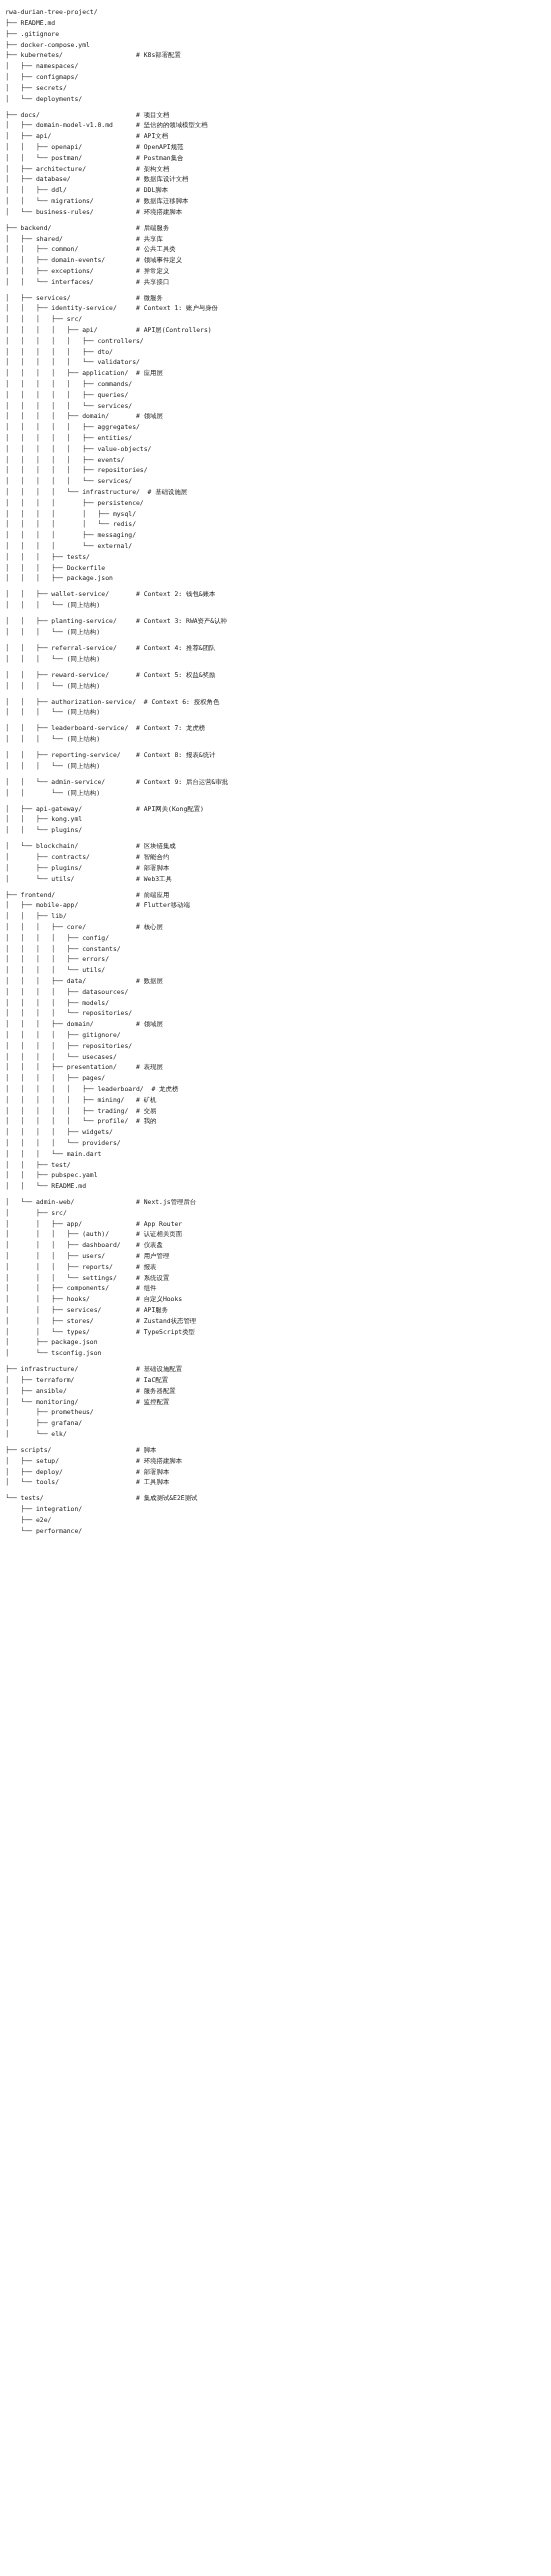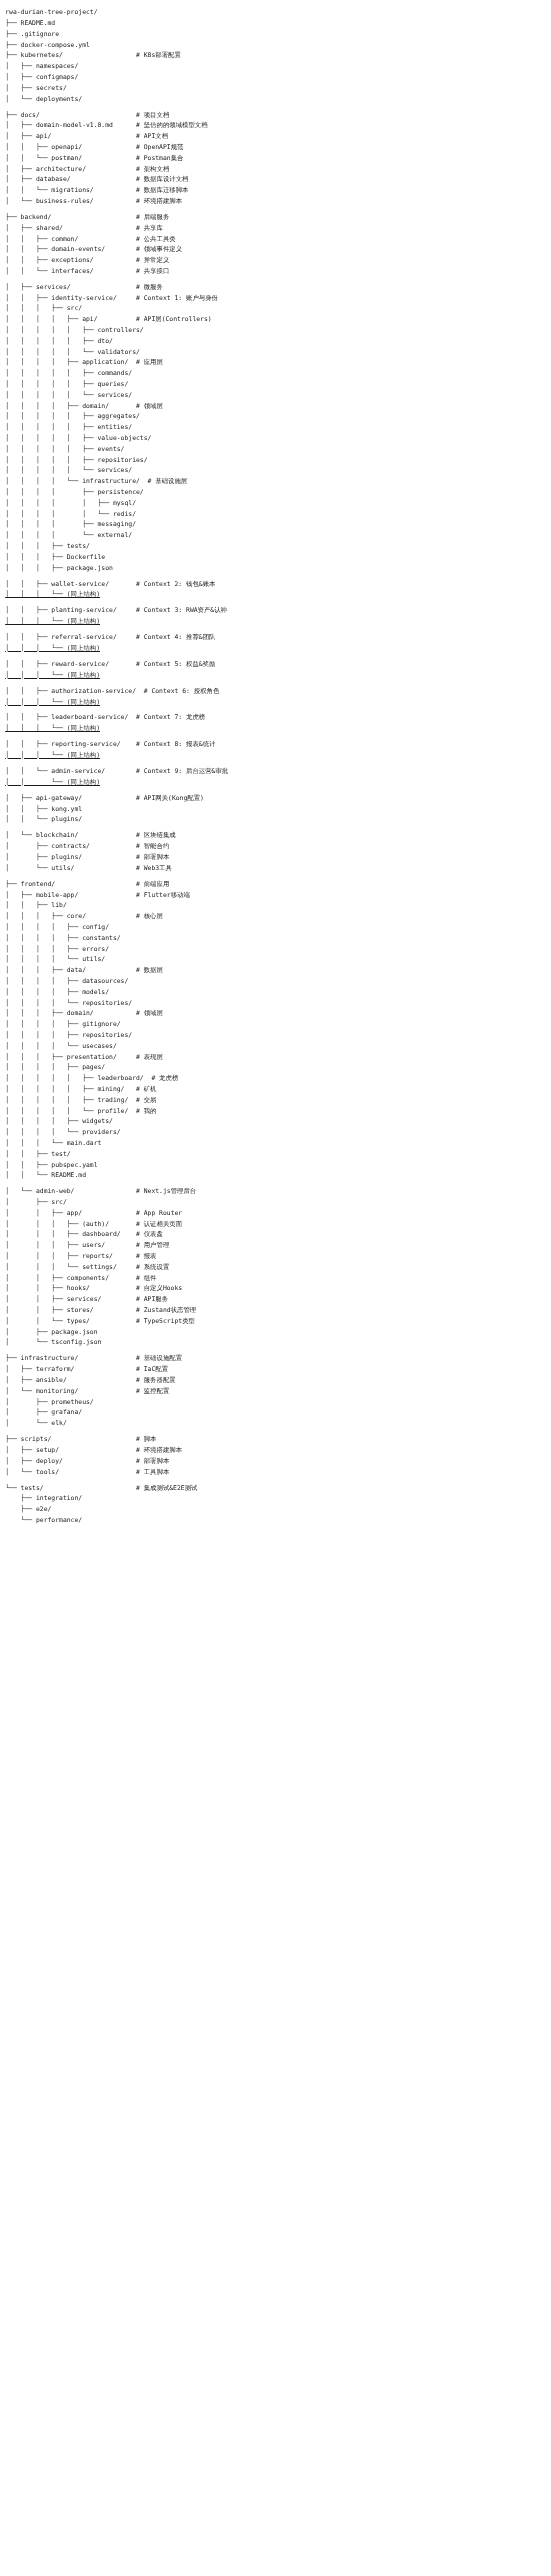--- a/index.html
+++ b/index.html
@@ -24,21 +24,20 @@
     height: 10.8px;
     position: relative;
   }
   .path {
     color: #1a1a1a;
   }
   .cmt {
     color: #1a1a1a;
   }
   .u {
-    text-decoration: underline;
   }
   .spacer {
     height: 5.2px;
   }
 </style>
 </head>
 <body>
 
 <div id="tree">
     <div class="row"><span class="path">rwa-durian-tree-project/</span></div>
@@ -51,20 +50,21 @@
     <div class="row"><span class="path">│   ├── secrets/</span></div>
     <div class="row"><span class="path">│   └── deployments/</span></div>
     <div class="spacer"></div>
     <div class="row"><span class="path">├── docs/</span><span class="path">                         </span><span class="cmt"># 项目文档</span></div>
     <div class="row"><span class="path">│   ├── domain-model-v1.0.md</span><span class="path">      </span><span class="cmt"># 坚信的的领域模型文档</span></div>
     <div class="row"><span class="path">│   ├── api/</span><span class="path">                      </span><span class="cmt"># API文档</span></div>
     <div class="row"><span class="path">│   │   ├── openapi/</span><span class="path">              </span><span class="cmt"># OpenAPI规范</span></div>
     <div class="row"><span class="path">│   │   └── postman/</span><span class="path">              </span><span class="cmt"># Postman集合</span></div>
     <div class="row"><span class="path">│   ├── architecture/</span><span class="path">             </span><span class="cmt"># 架构文档</span></div>
     <div class="row"><span class="path">│   ├── database/</span><span class="path">                 </span><span class="cmt"># 数据库设计文档</span></div>
+    <div class="row"><span class="path">│   │   ├── ddl/</span><span class="path">                  </span><span class="cmt"># DDL脚本</span></div>
     <div class="row"><span class="path">│   │   └── migrations/</span><span class="path">           </span><span class="cmt"># 数据库迁移脚本</span></div>
     <div class="row"><span class="path">│   └── business-rules/</span><span class="path">           </span><span class="cmt"># 环境搭建脚本</span></div>
     <div class="spacer"></div>
     <div class="row"><span class="path">├── backend/</span><span class="path">                      </span><span class="cmt"># 后端服务</span></div>
     <div class="row"><span class="path">│   ├── shared/</span><span class="path">                   </span><span class="cmt"># 共享库</span></div>
     <div class="row"><span class="path">│   │   ├── common/</span><span class="path">               </span><span class="cmt"># 公共工具类</span></div>
     <div class="row"><span class="path">│   │   ├── domain-events/</span><span class="path">        </span><span class="cmt"># 领域事件定义</span></div>
     <div class="row"><span class="path">│   │   ├── exceptions/</span><span class="path">           </span><span class="cmt"># 异常定义</span></div>
     <div class="row"><span class="path">│   │   └── interfaces/</span><span class="path">           </span><span class="cmt"># 共享接口</span></div>
     <div class="spacer"></div>

